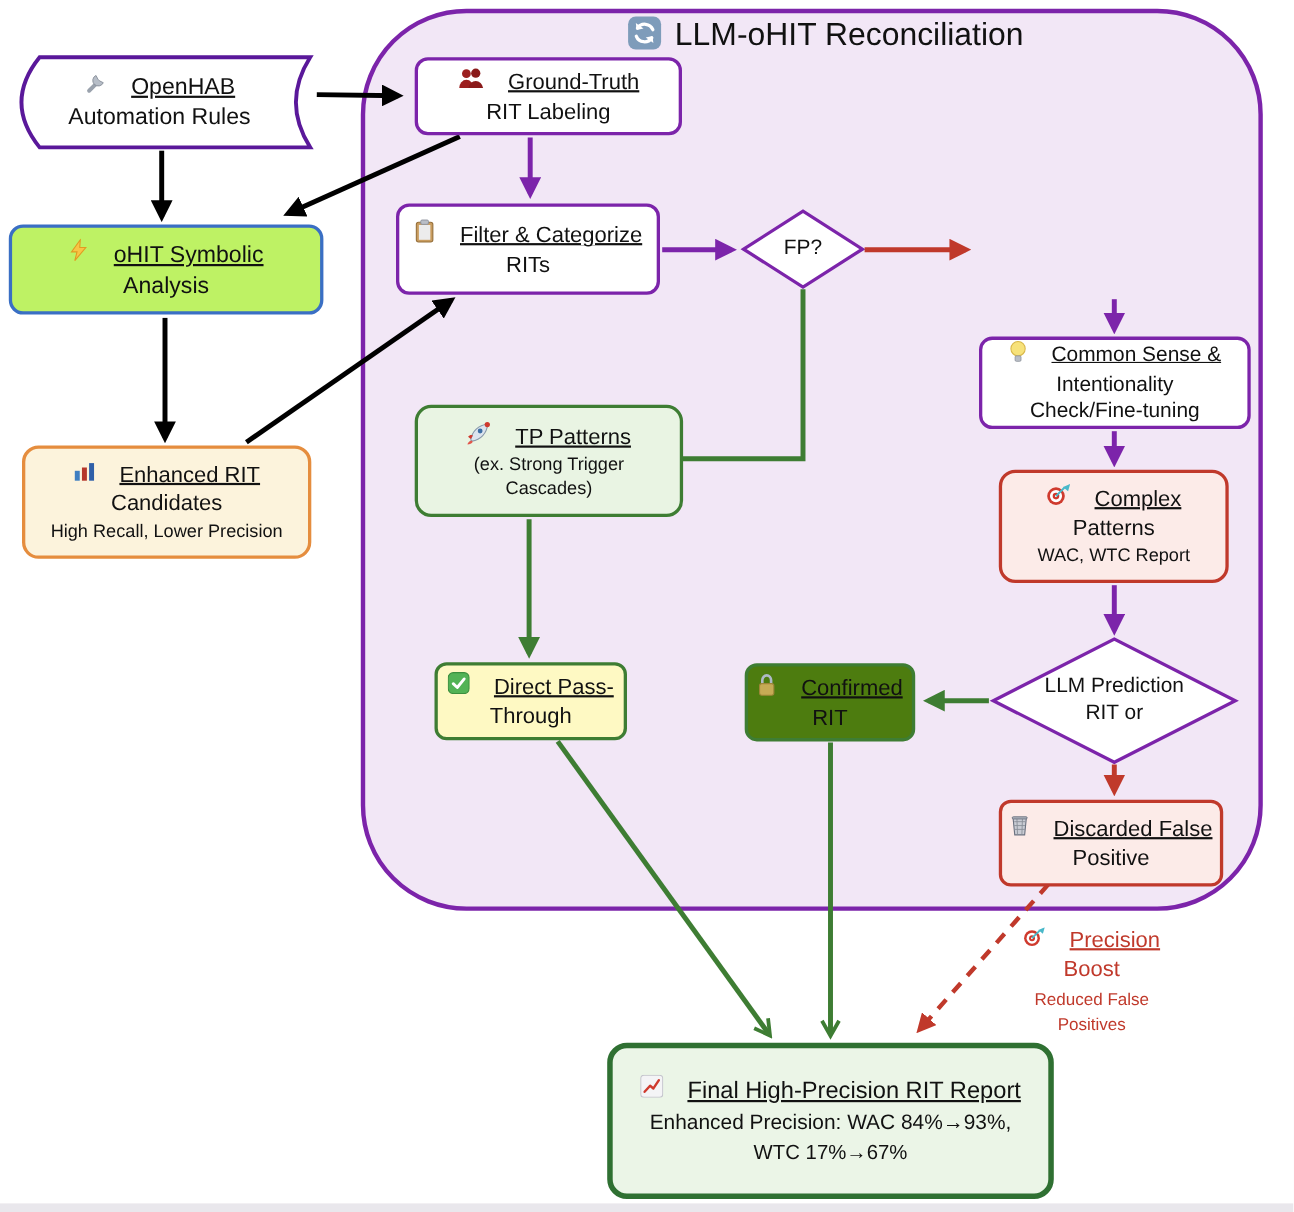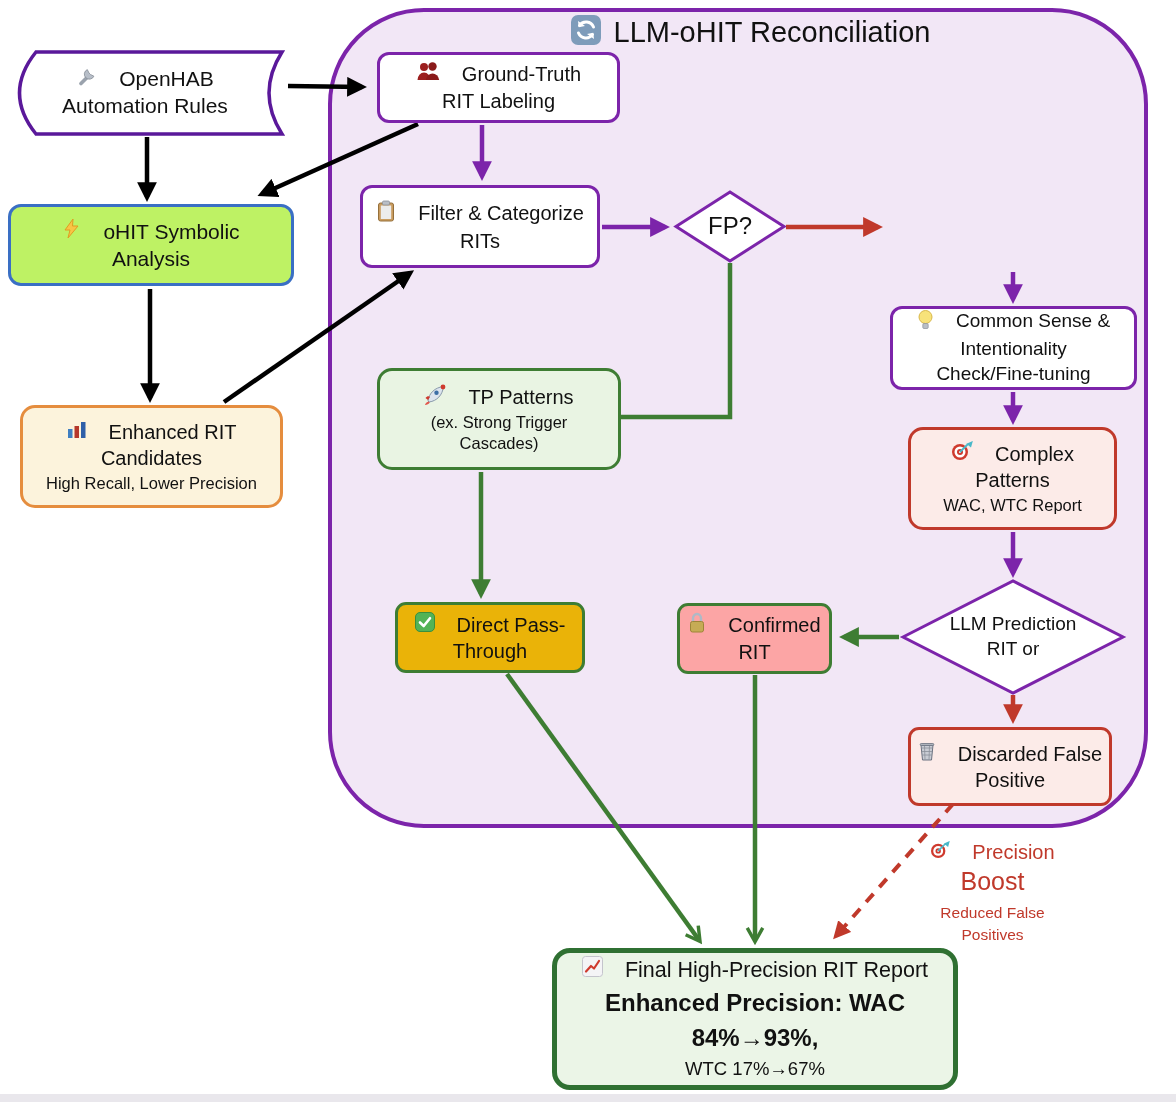--- a/index.html
+++ b/index.html
@@ -5,21 +5,21 @@
   html,body{margin:0;padding:0;background:#fff;}
   #stage{position:relative;width:1176px;height:1102px;background:#ffffff;overflow:hidden;
          font-family:"Liberation Sans","DejaVu Sans",sans-serif;color:#111;}
   .abs{position:absolute;}
   #container{position:absolute;left:328px;top:8px;width:820px;height:820px;
              background:#f2e7f6;border:4px solid #7c24aa;border-radius:96px;box-sizing:border-box;}
   #svg-layer{position:absolute;left:0;top:0;width:1176px;height:1102px;pointer-events:none;}
   .node{position:absolute;box-sizing:border-box;display:flex;flex-direction:column;
         justify-content:center;align-items:center;text-align:center;line-height:1.3;}
   .rbox{border-radius:12px;background:#fff;border:3px solid #7c24aa;}
-  .l1{display:flex;justify-content:center;gap:22px;}
+  .l1{display:flex;align-items:center;justify-content:center;gap:22px;text-decoration:underline;}
   .t20{font-size:20px;} .t19{font-size:19px;} .t17{font-size:16.5px;} .t16{font-size:15.5px;}
   .title-row{display:flex;align-items:center;justify-content:center;gap:12px;}
   .title-text{font-size:29px;color:#111;}
   .icon{display:inline-block;flex:0 0 auto;}
   .difftext{position:absolute;display:flex;flex-direction:column;justify-content:center;
             align-items:center;text-align:center;line-height:1.3;}
   .red-note{color:#c0392b;}
   #bottom-strip{position:absolute;left:0;top:1094px;width:1176px;height:8px;background:#e9e7ec;}
 </style>
 </head>
@@ -152,21 +152,21 @@
           <rect x="2.5" y="3" width="15" height="18" rx="2" fill="#c99c5f" stroke="#96703b" stroke-width="1"></rect>
           <rect x="4.8" y="5.5" width="10.4" height="13.5" fill="#ececec"></rect>
           <rect x="6.5" y="1" width="7" height="4" rx="1.2" fill="#b9bec6" stroke="#8b919b" stroke-width="0.8"></rect>
         </svg>
       </span>
       <span>Filter &amp; Categorize</span>
     </span>
     <span>RITs</span>
   </div>
 
-  <div class="difftext" style="left:677px;top:193px;width:106px;height:66px;font-size:24px;">
+  <div class="difftext" style="left:677px;top:193px;width:106px;height:66px;font-size:19px;">
     <span>FP?</span>
   </div>
 
 
   <div class="node rbox t19" style="left:890px;top:306px;width:247px;height:84px;">
     <span class="l1">
       <span class="icon">
         <svg width="17" height="21" viewBox="0 0 17 21">
           <circle cx="8.5" cy="8" r="6.5" fill="#f7e27a" stroke="#d9b84a" stroke-width="1"></circle>
           <rect x="5.8" y="14.5" width="5.4" height="5" rx="1.2" fill="#b9bec6" stroke="#8b919b" stroke-width="0.7"></rect>
@@ -205,34 +205,34 @@
           <path d="M4.5,17.5 C2,18 1,20.5 1,21 C3,21 5,20 5.8,18.5 Z" fill="#e2574c"></path>
           <path d="M1.5,14 C3,12 5,12 6,13 L4,16 Z" fill="#cf3a2e"></path>
         </svg>
       </span>
       <span>TP Patterns</span>
     </span>
     <span class="t17">(ex. Strong Trigger</span>
     <span class="t17">Cascades)</span>
   </div>
 
-  <div class="node t20" style="left:395px;top:602px;width:190px;height:71px;border:3px solid #3e7d33;background:#eab308;border-radius:11px;">
+  <div class="node t20" style="left:395px;top:602px;width:175px;height:71px;border:3px solid #3e7d33;background:#fef9c3;border-radius:11px;">
     <span class="l1">
       <span class="icon">
         <svg width="20" height="20" viewBox="0 0 20 20">
           <rect x="0.5" y="0.5" width="19" height="19" rx="4.5" fill="#52b356" stroke="#3a8f3e" stroke-width="1"></rect>
           <path d="M5,10.5 L8.7,14 L15,6.2" stroke="#fff" stroke-width="2.6" fill="none" stroke-linecap="round" stroke-linejoin="round"></path>
         </svg>
       </span>
       <span>Direct Pass-</span>
     </span>
     <span>Through</span>
   </div>
 
-  <div class="node t20" style="left:677px;top:603px;width:155px;height:71px;border:3px solid #3e7d33;background:#fca5a5;border-radius:11px;">
+  <div class="node t20" style="left:677px;top:603px;width:155px;height:71px;border:3px solid #3e7d33;background:#4d7c0f;border-radius:11px;">
     <span class="l1">
       <span class="icon">
         <svg width="18" height="21" viewBox="0 0 18 21">
           <path d="M5,10 V6.5 a4,4.5 0 0 1 8,0 V10" stroke="#aeb9c6" stroke-width="2.4" fill="none"></path>
           <rect x="2.5" y="9.5" width="13" height="10.5" rx="2" fill="#c6ab55" stroke="#9e8538" stroke-width="1"></rect>
         </svg>
       </span>
       <span>Confirmed</span>
     </span>
     <span>RIT</span>
@@ -263,33 +263,33 @@
         <svg width="20" height="18" viewBox="0 0 22 20">
           <circle cx="9" cy="11" r="8" fill="#cf3a2e"></circle>
           <circle cx="9" cy="11" r="5.5" fill="#fff"></circle>
           <circle cx="9" cy="11" r="3" fill="#cf3a2e"></circle>
           <circle cx="9" cy="11" r="1" fill="#fff"></circle>
           <path d="M9,11 L17,3 M17,3 l3.5,-1.5 l-1,3.5 Z" stroke="#49b8c9" stroke-width="1.8" fill="#49b8c9"></path>
         </svg>
       </span>
       <span>Precision</span>
     </span>
-    <span style="font-size:25px;">Boost</span>
+    <span style="font-size:20px;">Boost</span>
     <span class="t16" style="margin-top:6px;">Reduced False</span>
     <span class="t16" style="margin-top:2px;">Positives</span>
   </div>
 
   <div class="node" style="left:552px;top:948px;width:406px;height:142px;border:5px solid #2f7032;background:#ebf5e7;border-radius:18px;line-height:1.45;">
     <span class="l1" style="font-size:21.5px;">
       <span class="icon">
         <svg width="21" height="21" viewBox="0 0 21 21">
           <rect x="0.5" y="0.5" width="20" height="20" rx="3" fill="#f4f4f6" stroke="#c4c4cc" stroke-width="1"></rect>
           <path d="M4,15.5 L9,10 L12,12.5 L17,5" stroke="#cf3a2e" stroke-width="2.2" fill="none" stroke-linecap="round" stroke-linejoin="round"></path>
         </svg>
       </span>
       <span>Final High-Precision RIT Report</span>
     </span>
-    <span style="font-size:24px;font-weight:bold;">Enhanced Precision: WAC 84%→93%,</span>
+    <span style="font-size:19px;">Enhanced Precision: WAC 84%→93%,</span>
     <span style="font-size:18.5px;">WTC 17%→67%</span>
   </div>
 
   <div id="bottom-strip"></div>
 </div>
 
 </body></html>

